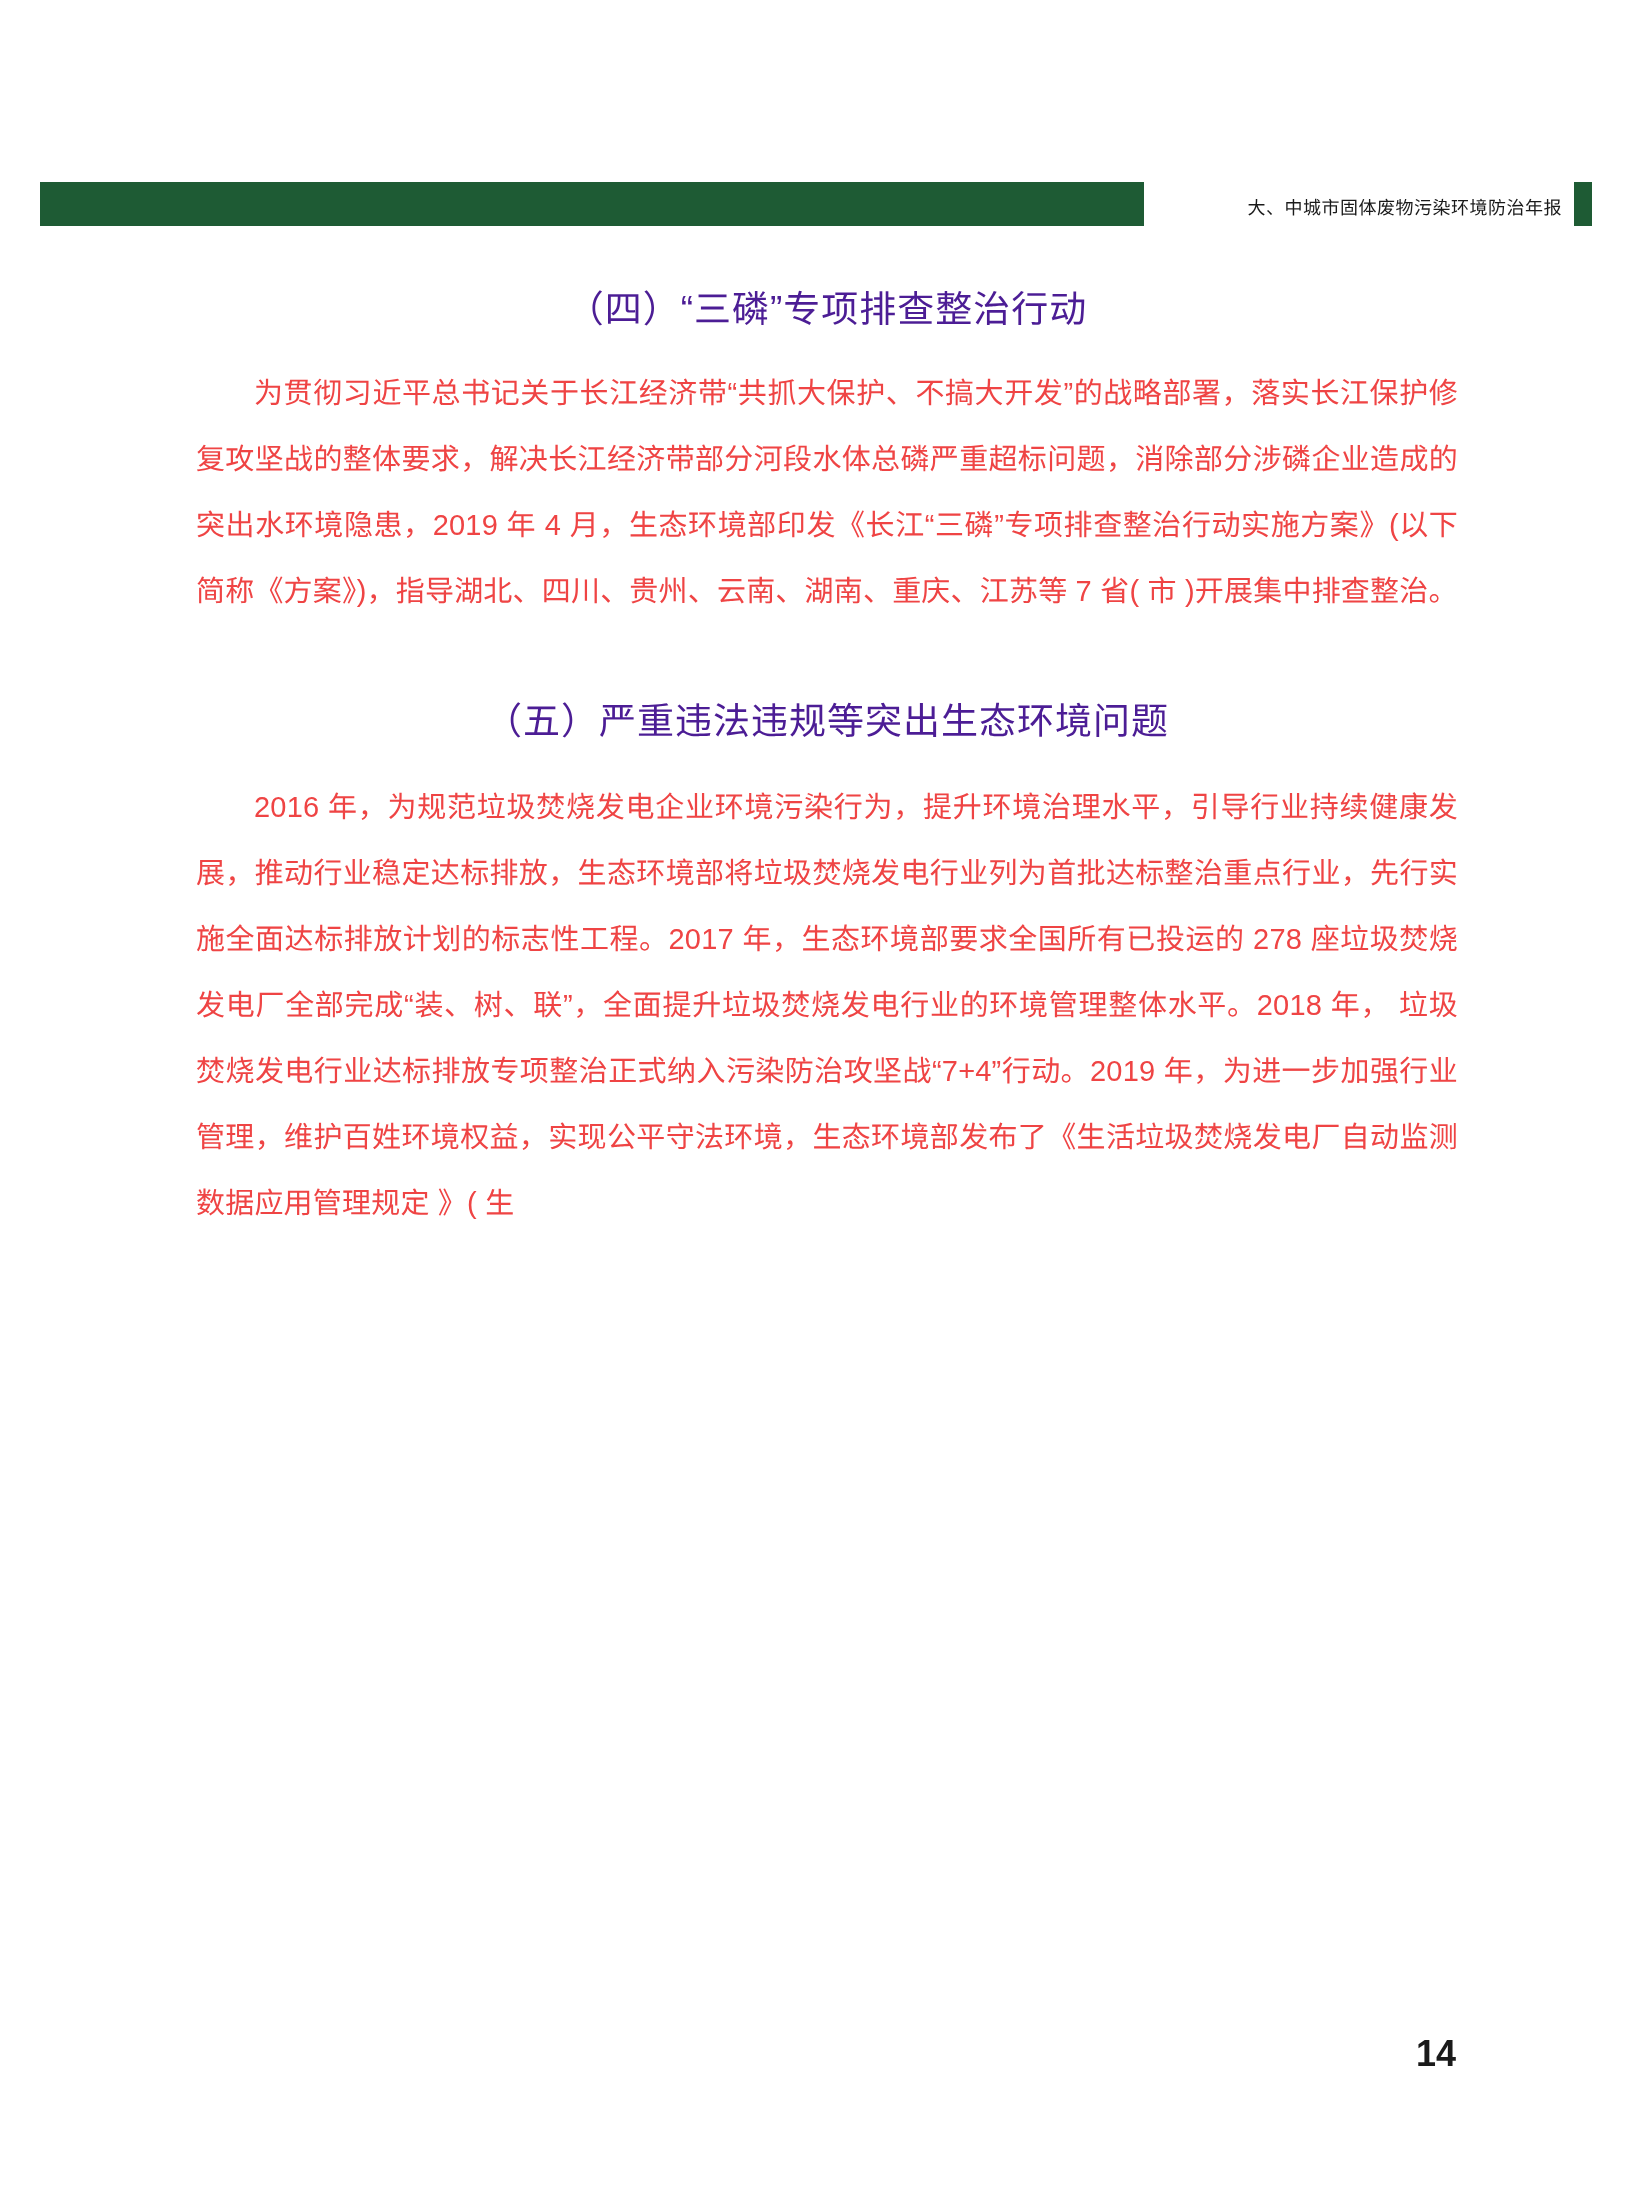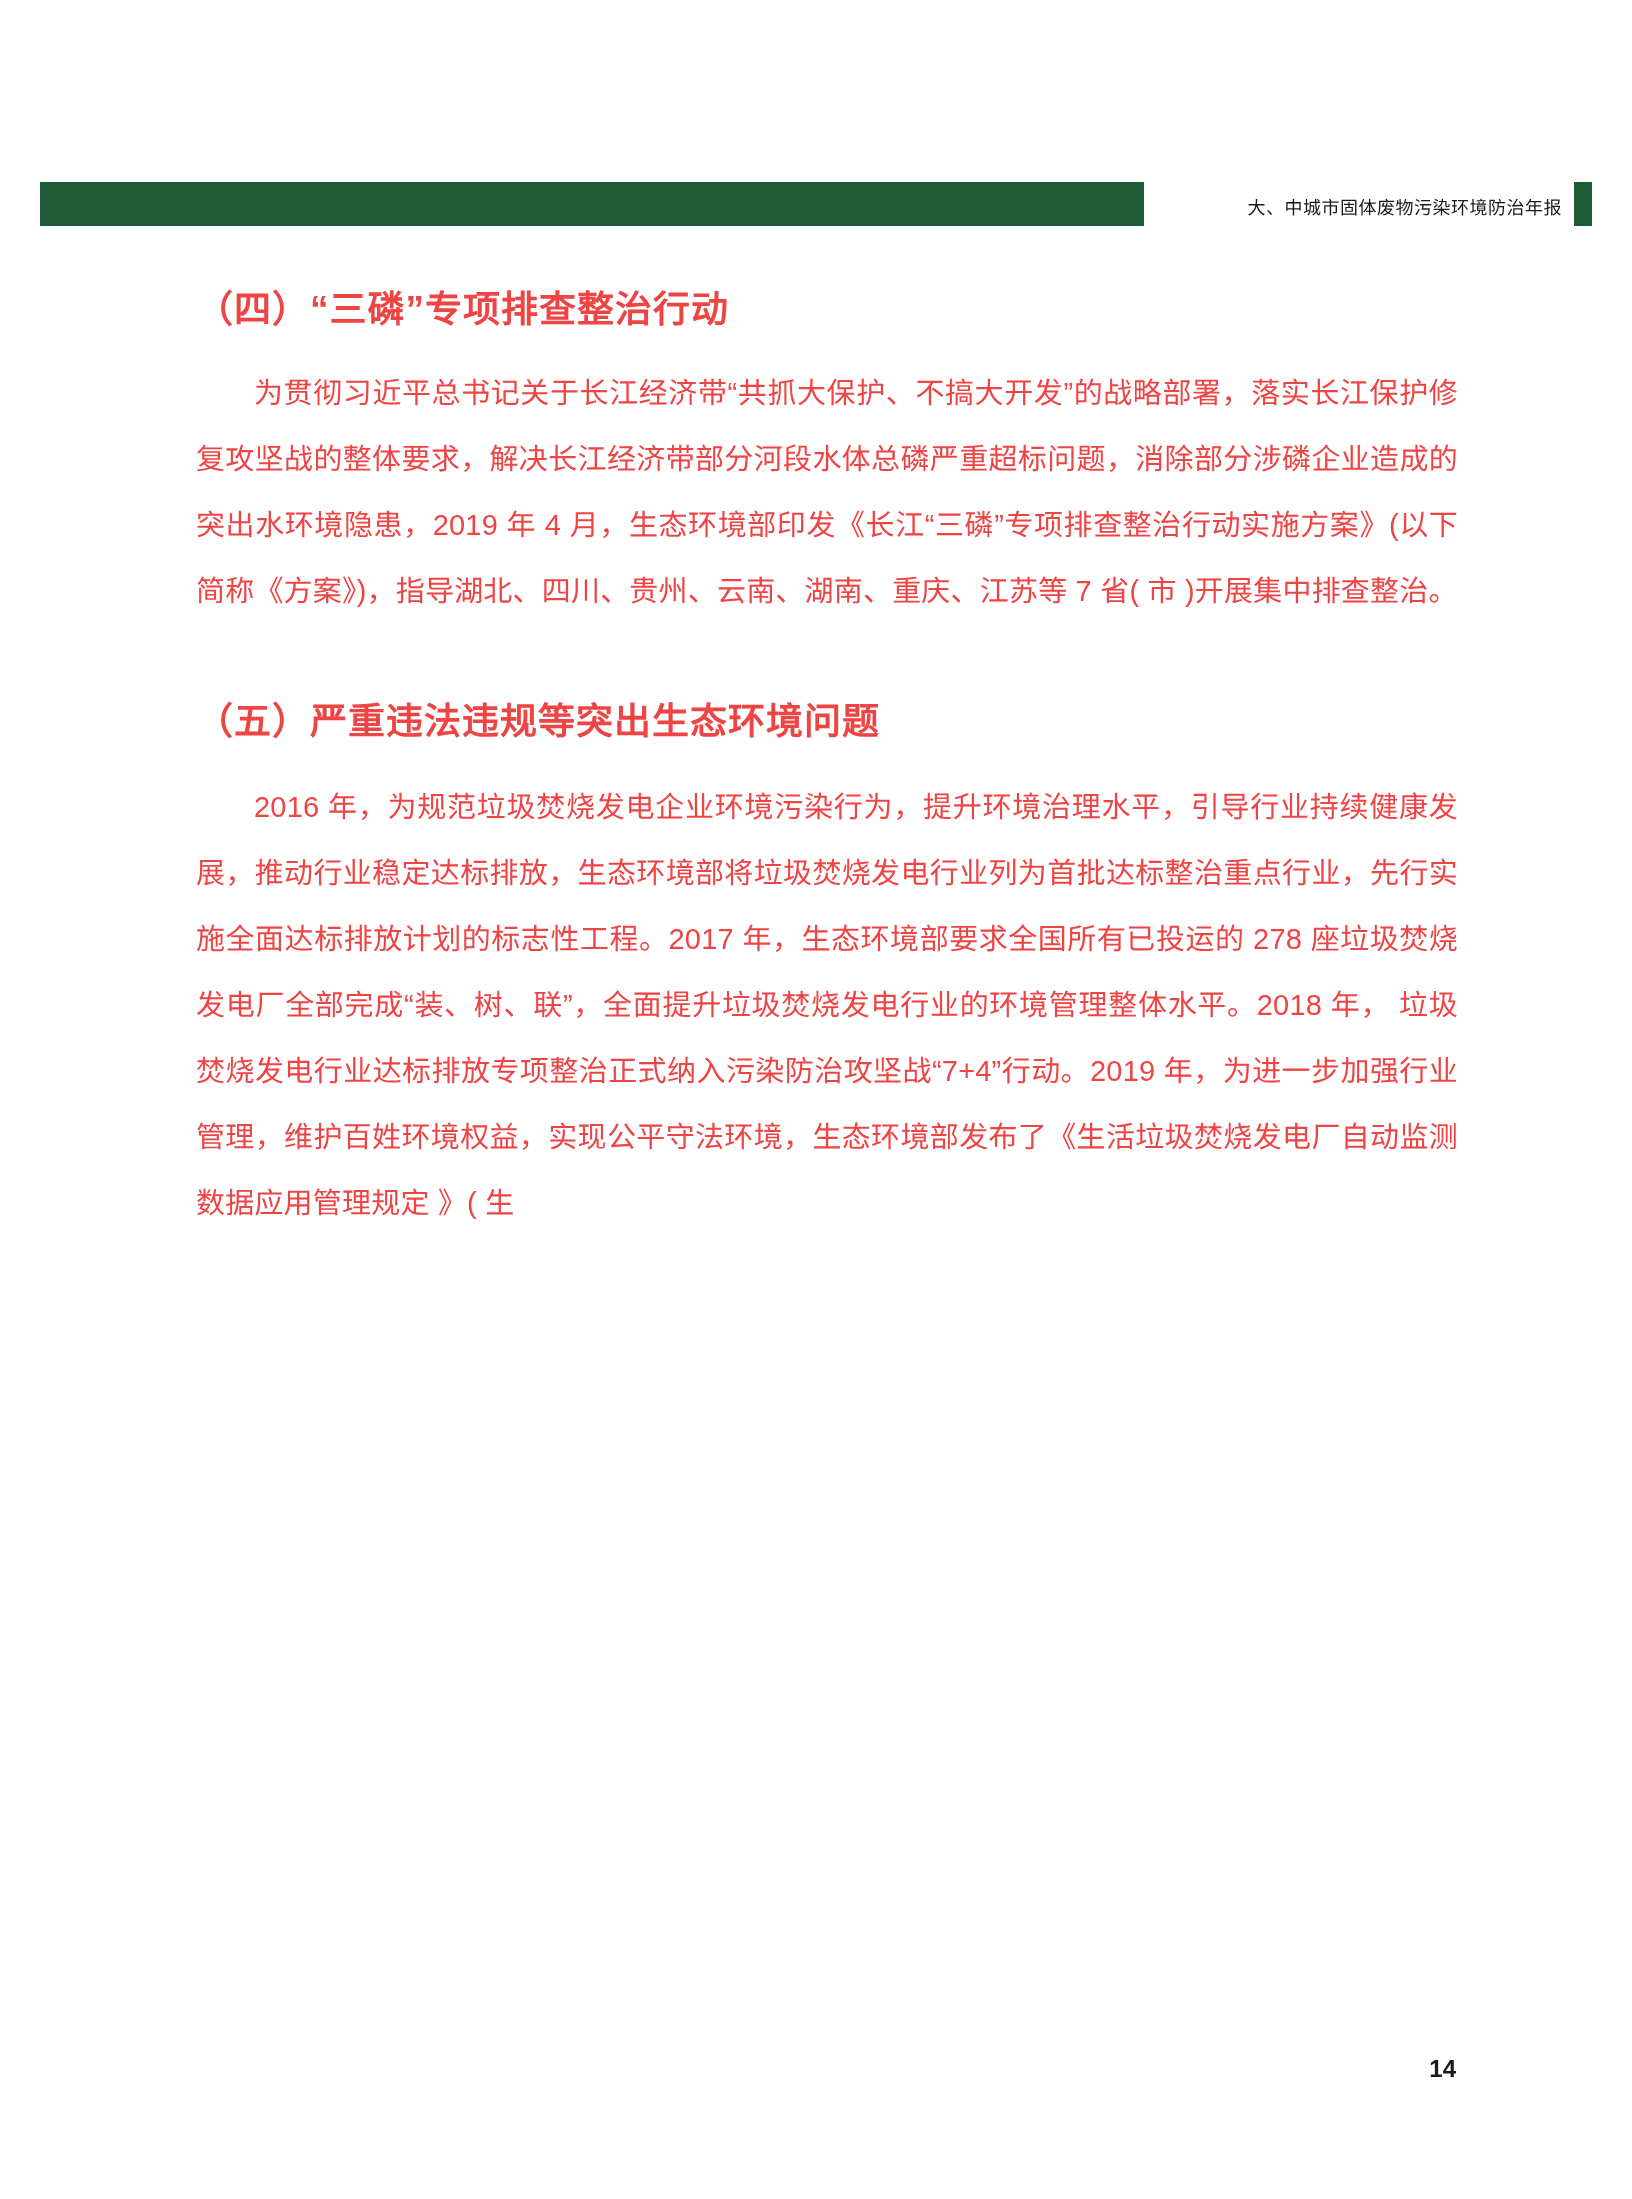--- a/index.html
+++ b/index.html
@@ -62,25 +62,26 @@
   
   .content {
     position: absolute;
     top: 286px;
     left: 196px;
     width: 1262px;
   }
 
   h2.section-heading {
     font-size: 37px;
-    font-weight: bold;
-    color: #ef4444;
+    font-weight: normal;
+    color: #4c1d95;
     margin: 0 0 26px 0;
     letter-spacing: 1px;
     line-height: 1.3;
+    text-align: center;
   }
   h2.section-heading.second {
     margin-top: 74px;
     margin-bottom: 28px;
   }
 
   p.para {
     font-size: 29px;
     line-height: 66px;
     color: #ef4444;
@@ -88,22 +89,22 @@
     text-indent: 58px;
     text-align: justify;
     text-justify: inter-ideograph;
     letter-spacing: 0.2px;
   }
 
   
   .page-number {
     position: absolute;
     right: 176px;
-    bottom: 116px;
-    font-size: 24px;
+    bottom: 124px;
+    font-size: 36px;
     font-weight: bold;
     color: #1a1a1a;
     text-align: center;
   }
 </style>
 </head>
 <body>
 
 <div class="page">
 

